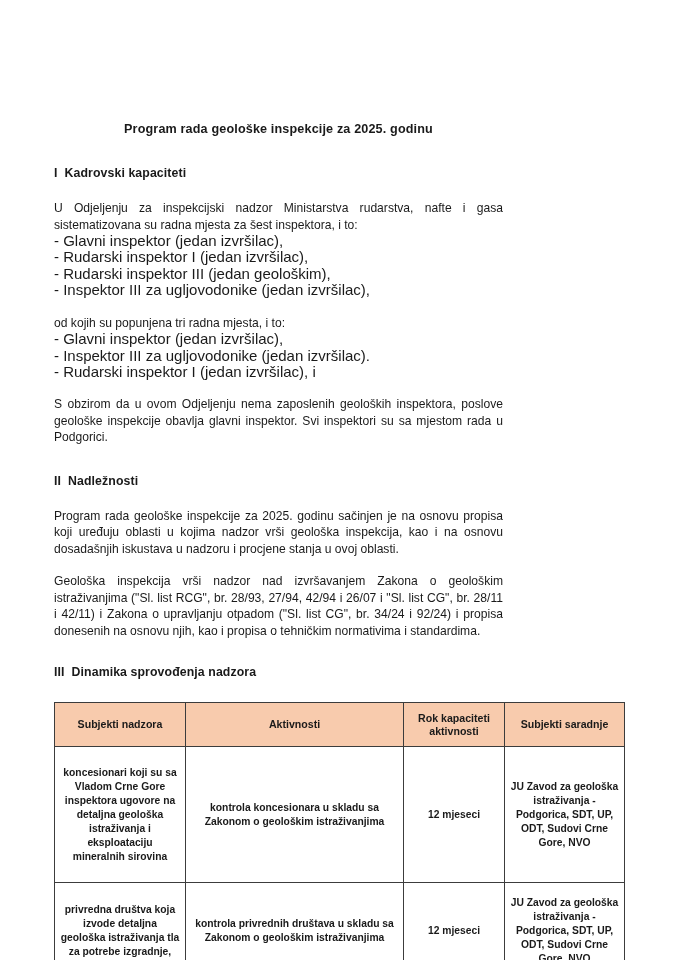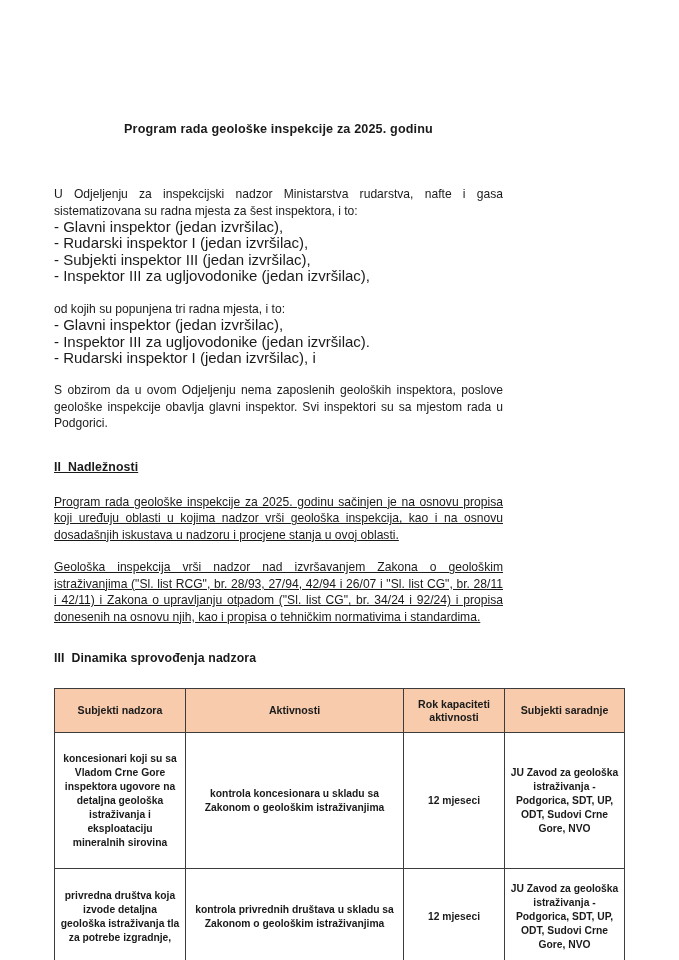--- a/index.html
+++ b/index.html
@@ -33,21 +33,21 @@
     padding-top: 79px;
   }
   .section-heading {
     font-size: 12.3px;
     font-weight: bold;
     margin: 0;
     letter-spacing: 0.1px;
     white-space: pre;
   }
   .sec-1 { padding-top: 30px; }
-  .sec-2 { padding-top: 28px; text-decoration: underline; }
+  .sec-2 { padding-top: 28px; }
   .sec-3 { padding-top: 26px; }
 
   p.body-text {
     font-size: 12.1px;
     line-height: 16.5px;
     margin: 0;
     text-align: justify;
     letter-spacing: 0.01px;
   }
   .p-gap-lg { padding-top: 20px; }
@@ -98,27 +98,28 @@
   tr.row-clipped td { height: 96px; border-bottom: 1px solid #3c3c3c; }
 </style>
 </head>
 <body>
 
 <div class="page">
 
   <h1 class="doc-title">Program rada geološke inspekcije za 2025. godinu</h1>
 
   <div class="sec-1">
+    <div class="section-heading">I  Kadrovski kapaciteti</div>
 
     <p class="body-text p-gap-lg">U Odjeljenju za inspekcijski nadzor Ministarstva rudarstva, nafte i gasa sistematizovana su radna mjesta za šest inspektora, i to:</p>
 
     <ul class="dash-list p-gap-md">
       <li>- Glavni inspektor (jedan izvršilac),</li>
       <li>- Rudarski inspektor I (jedan izvršilac),</li>
-      <li>- Subjekti inspektor III (jedan izvršilac),</li>
+      <li>- Rudarski inspektor III (jedan geološkim),</li>
       <li>- Inspektor III za ugljovodonike (jedan izvršilac),</li>
     </ul>
 
     <p class="body-text p-gap-md">od kojih su popunjena tri radna mjesta, i to:</p>
 
     <ul class="dash-list p-gap-md">
       <li>- Glavni inspektor (jedan izvršilac),</li>
       <li>- Inspektor III za ugljovodonike (jedan izvršilac).</li>
       <li>- Rudarski inspektor I (jedan izvršilac), i</li>
     </ul>

